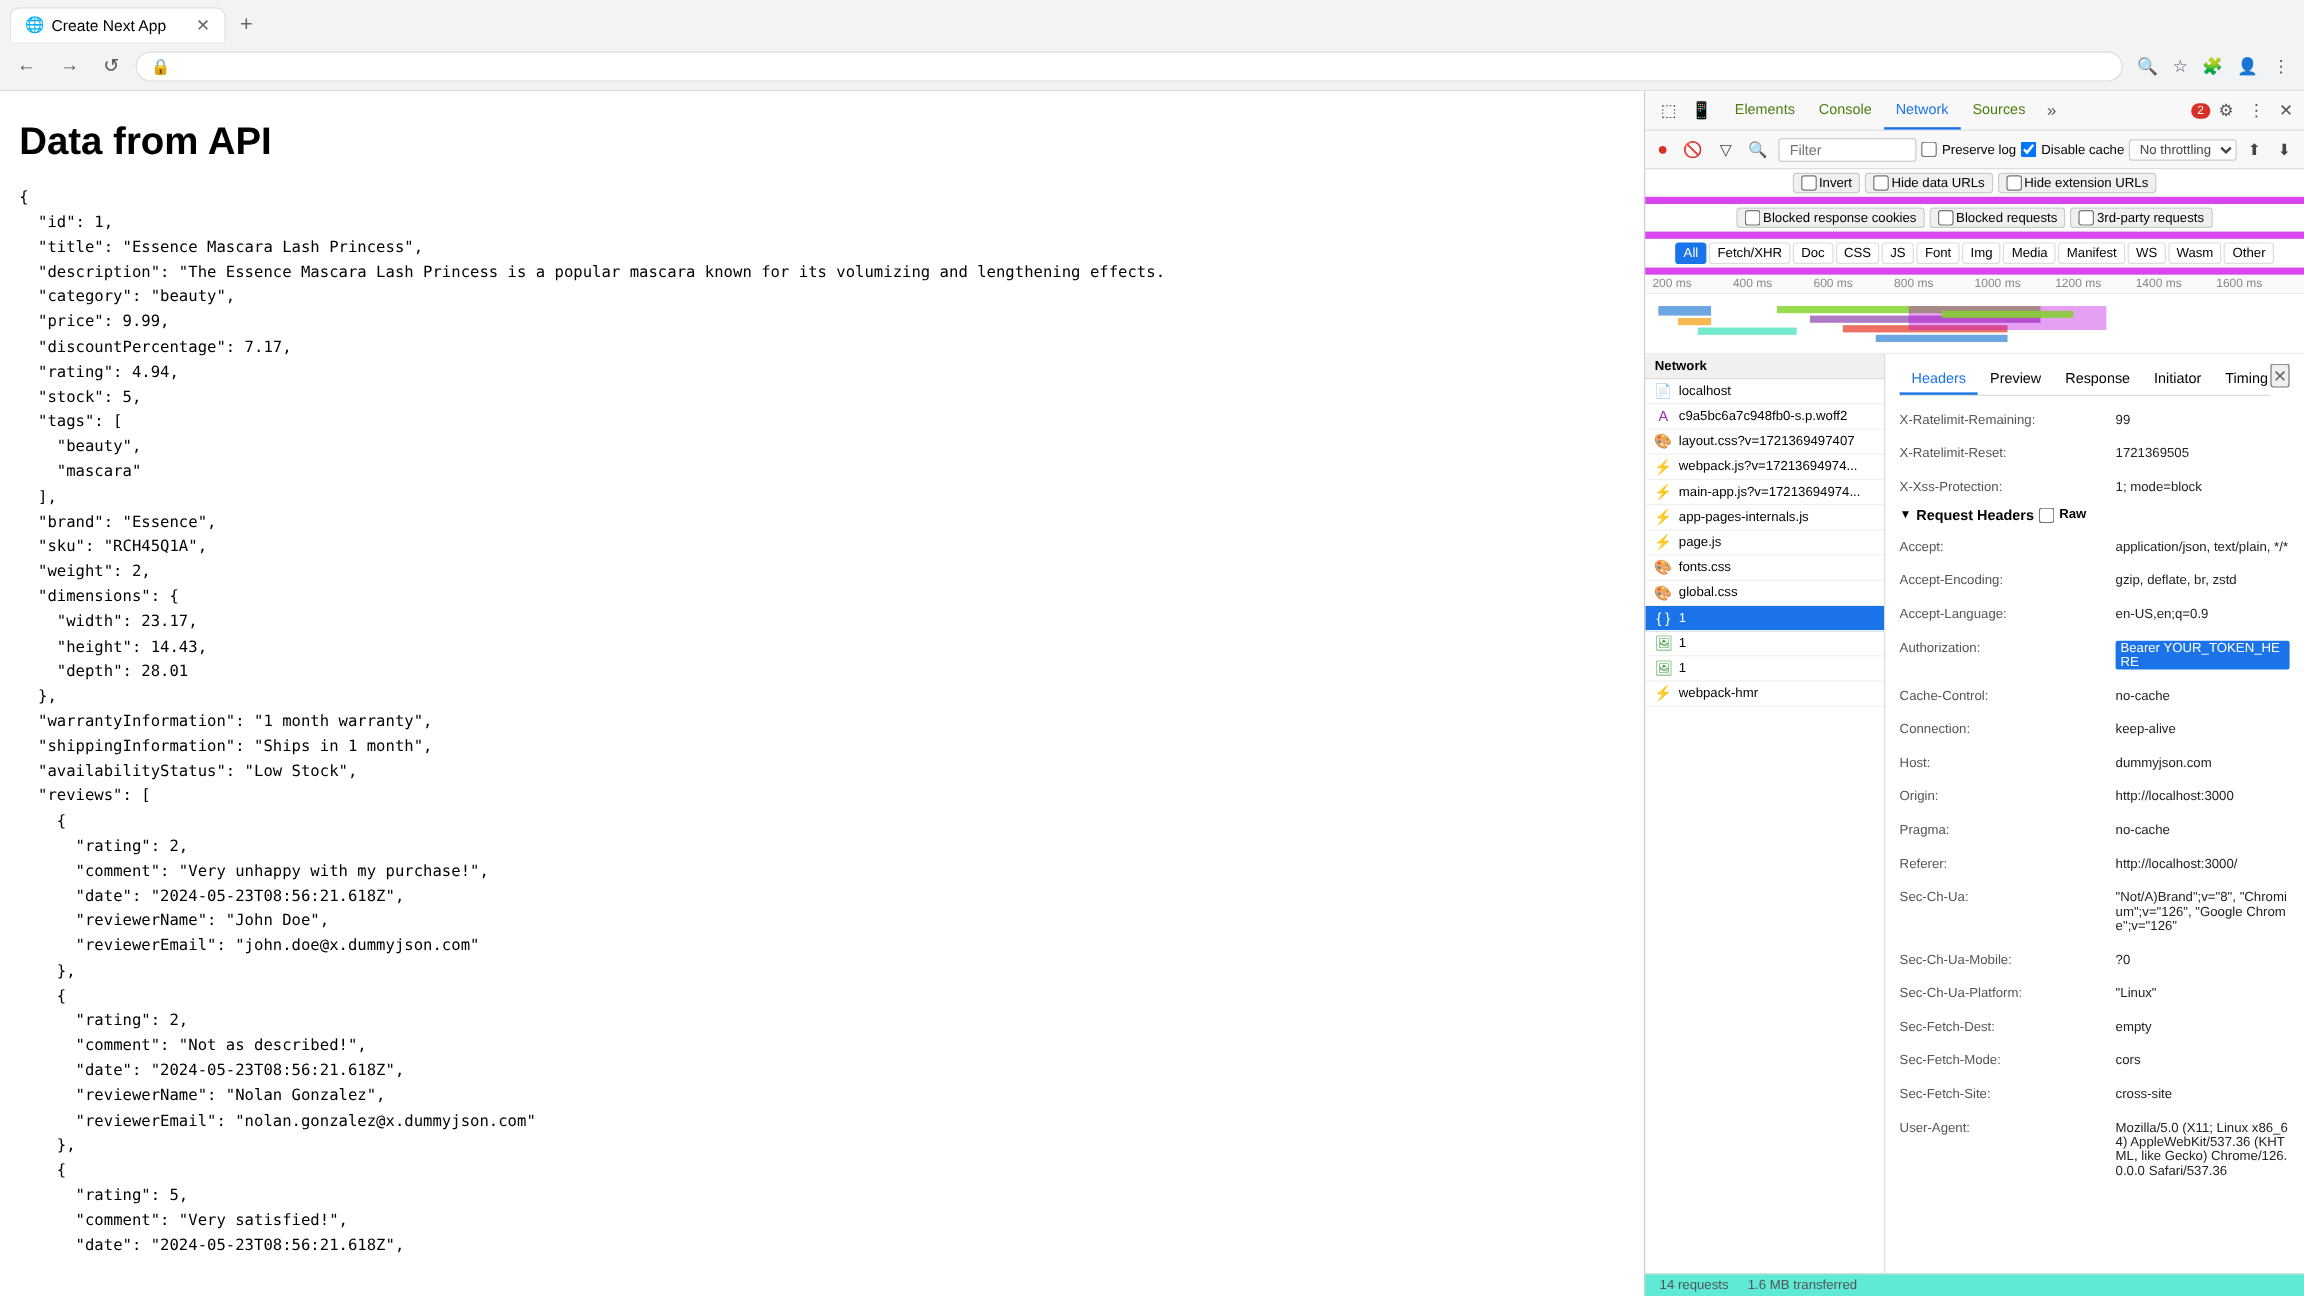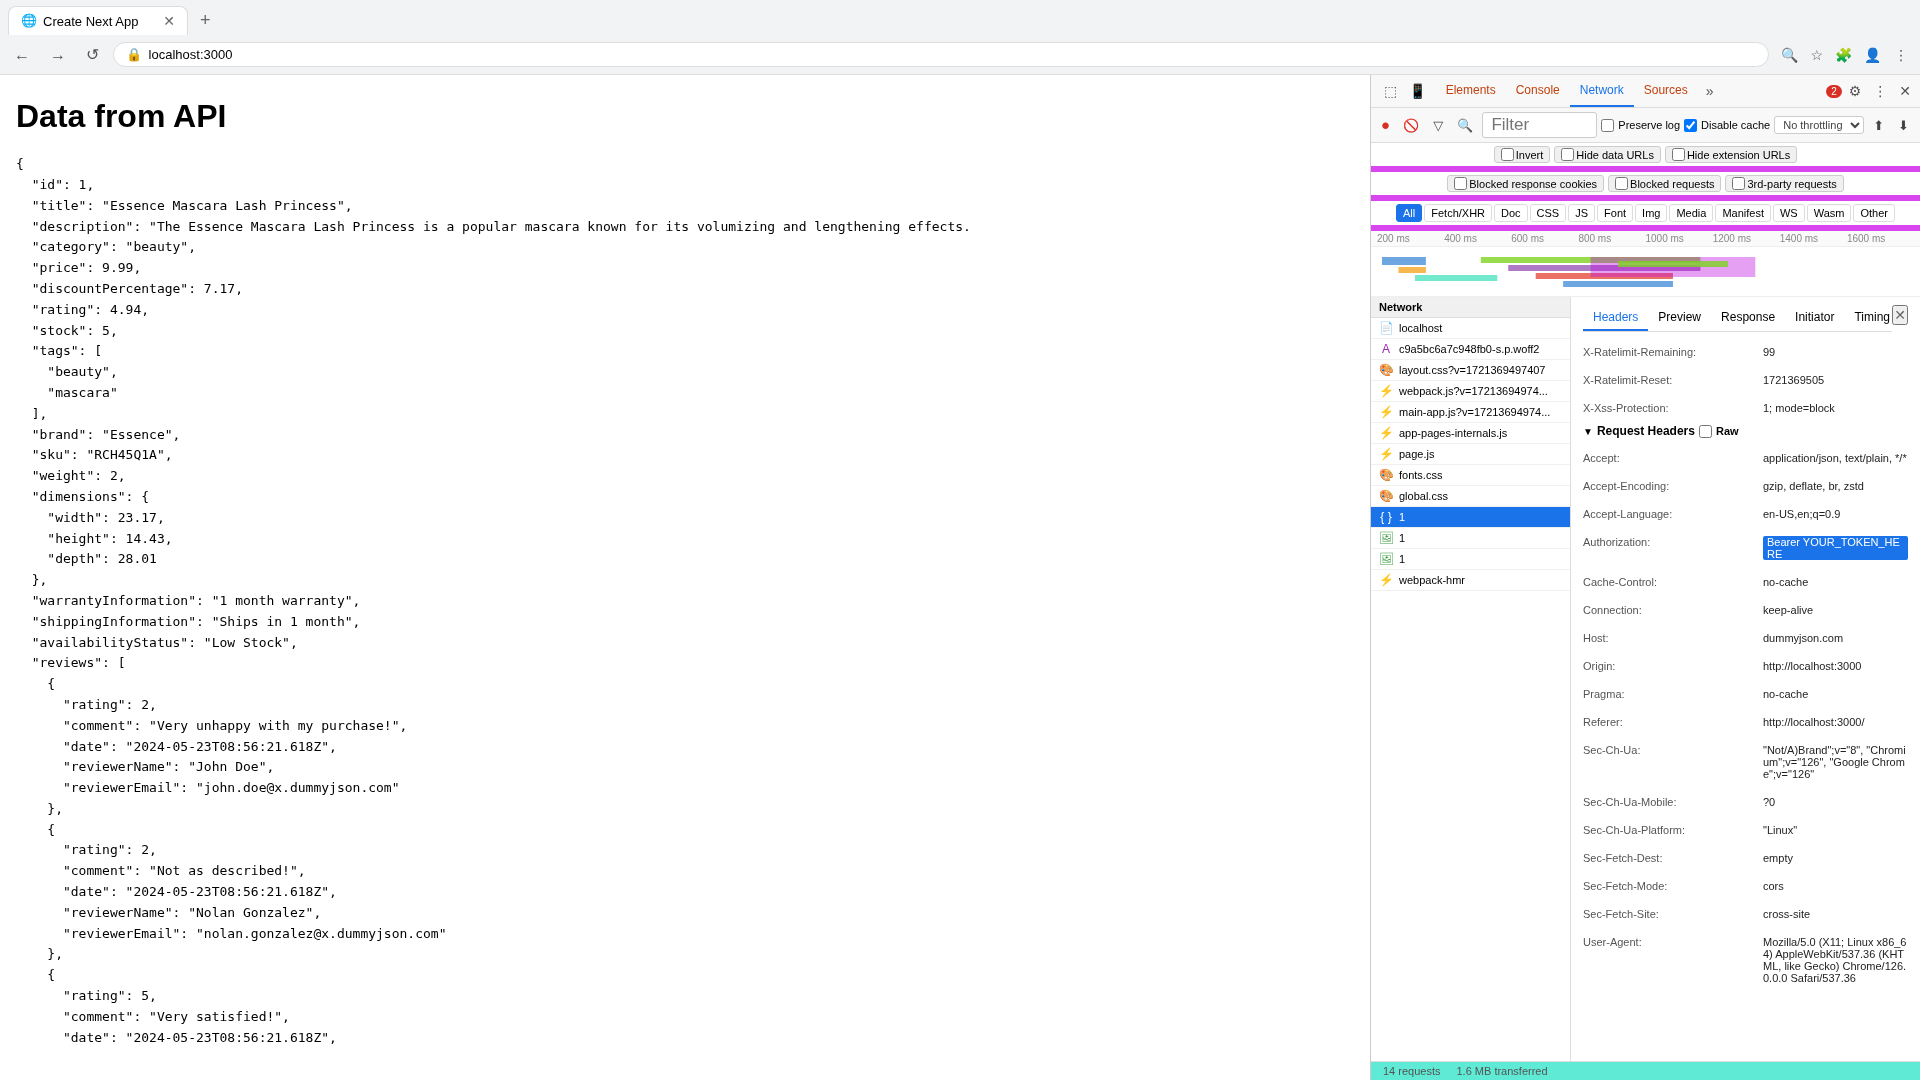--- a/index.html
+++ b/index.html
@@ -29,31 +29,31 @@
     .page-json { white-space: pre-wrap; font-size: 13px; }
 
     
     .devtools { width: 550px; min-width: 550px; border-left: 1px solid #ccc; display: flex; flex-direction: column; background: #fff; font-size: 12px; }
 
     
     .dt-toolbar { display: flex; align-items: center; border-bottom: 1px solid #ddd; padding: 0 4px; background: #f8f8f8; }
     .dt-toolbar-icons { display: flex; align-items: center; gap: 2px; padding: 4px; }
     .dt-icon-btn { background: none; border: none; cursor: pointer; padding: 3px 5px; border-radius: 3px; font-size: 14px; color: #555; }
     .dt-tabs { display: flex; align-items: center; flex: 1; }
-    .dt-tab { padding: 8px 10px; font-size: 12px; cursor: pointer; border-bottom: 2px solid transparent; color: #c2410c; white-space: nowrap; }
+    .dt-tab { padding: 8px 10px; font-size: 12px; cursor: pointer; border-bottom: 2px solid transparent; color: #4d7c0f; white-space: nowrap; }
     .dt-tab.active { border-bottom: 2px solid #1a73e8; color: #1a73e8; }
     .dt-tab-more { padding: 6px 8px; font-size: 14px; cursor: pointer; color: #555; }
     .dt-toolbar-right { display: flex; align-items: center; gap: 2px; margin-left: auto; }
     .dt-badge { background: #d93025; color: #fff; font-size: 10px; padding: 1px 5px; border-radius: 8px; }
 
     
     .network-toolbar { display: flex; align-items: center; gap: 4px; padding: 4px 6px; border-bottom: 1px solid #ddd; background: #f8f8f8; flex-wrap: wrap; }
     .nt-btn { background: none; border: none; cursor: pointer; padding: 3px 5px; font-size: 13px; color: #444; border-radius: 3px; }
     .nt-record { color: #d93025; font-size: 14px; }
-    .nt-filter-input { flex: 1; border: 1px solid #ccc; border-radius: 3px; padding: 2px 8px; font-size: 17px; outline: none; min-width: 80px; }
+    .nt-filter-input { flex: 1; border: 1px solid #ccc; border-radius: 3px; padding: 2px 8px; font-size: 12px; outline: none; min-width: 80px; }
     .nt-checkbox-group { display: flex; align-items: center; gap: 2px; font-size: 11px; }
     .nt-checkbox-group input { margin-right: 2px; }
     .nt-throttle { font-size: 11px; color: #444; border: 1px solid #ccc; border-radius: 3px; padding: 1px 4px; background: #fff; cursor: pointer; }
 
     
     .filter-row { display: flex; align-items: center; gap: 4px; padding: 3px 6px; border-bottom: 6px solid #d946ef; flex-wrap: wrap; justify-content: center; }
     .filter-tag { display: flex; align-items: center; gap: 2px; font-size: 11px; background: #f0f0f0; border: 1px solid #ccc; border-radius: 3px; padding: 1px 6px; cursor: pointer; }
     .filter-btn-row { display: flex; align-items: center; gap: 2px; }
     .ftype-btn { font-size: 11px; padding: 2px 6px; border: 1px solid #ddd; border-radius: 3px; cursor: pointer; background: #fff; }
     .ftype-btn.active { background: #1a73e8; color: #fff; border-color: #1a73e8; }
@@ -109,21 +109,20 @@
       <span class="tab-close">✕</span>
     </div>
     <button class="tab-add">+</button>
   </div>
   <div class="nav-bar">
     <button class="nav-btn">←</button>
     <button class="nav-btn">→</button>
     <button class="nav-btn">↺</button>
     <div class="address-bar">
       <span>🔒</span>
-      <input type="text" value="localhost:3000" style="">
     </div>
     <div class="nav-icons">
       <button class="nav-icon-btn">🔍</button>
       <button class="nav-icon-btn">☆</button>
       <button class="nav-icon-btn">🧩</button>
       <button class="nav-icon-btn">👤</button>
       <button class="nav-icon-btn">⋮</button>
     </div>
   </div>
 </div>

